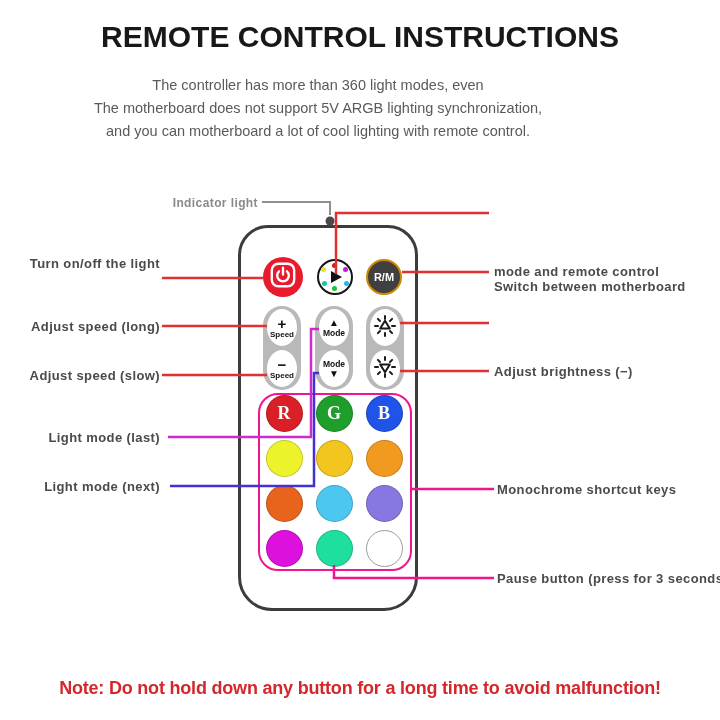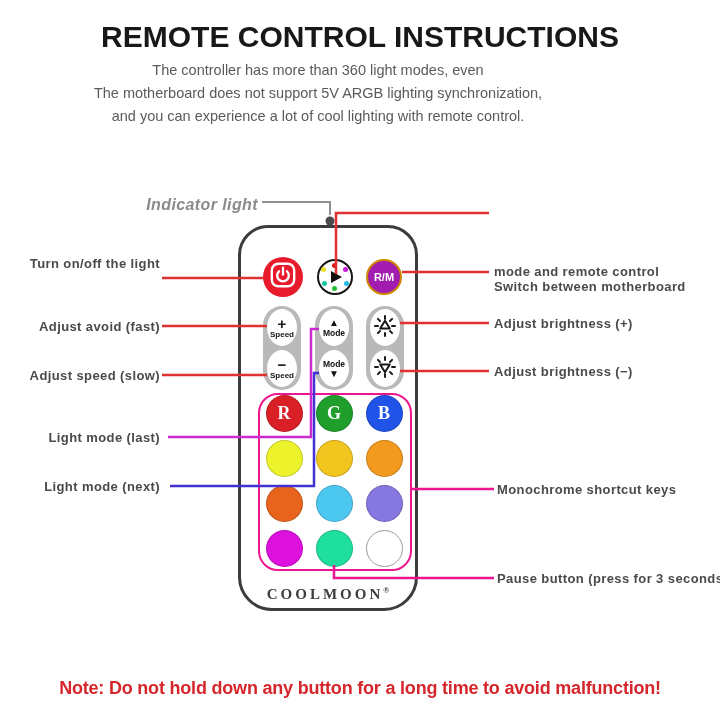--- a/index.html
+++ b/index.html
@@ -7,33 +7,33 @@
   #page {
     position:relative; width:720px; height:720px; overflow:hidden;
     background:#ffffff; font-family:"Liberation Sans", sans-serif;border-radius:13px;
   }
   
   .title {
     position:absolute; top:20px; left:0; width:720px; text-align:center;
     font-size:30px; font-weight:700; letter-spacing:0px; color:#181818;
   }
   .subtitle {
-    position:absolute; top:59px; left:0; width:636px; text-align:center;
+    position:absolute; top:74px; left:0; width:636px; text-align:center;
     font-size:14.5px; line-height:23px; color:#5a5a5a;
   }
   
   .lbl {
     position:absolute; font-size:13px; font-weight:700; color:#4a4a4a;
     letter-spacing:0.4px; white-space:nowrap; line-height:15px;
   }
   .lbl.left { text-align:right; right:560px; }
   .lbl.right { text-align:left; left:494px; }
   .indicator-lbl {
-    position:absolute; right:462px; top:196px; font-size:16px; font-weight:600;
-    color:#8a8a8a; letter-spacing:0.4px; white-space:nowrap;font-style:italic;
+    position:absolute; right:462px; top:196px; font-size:12px; font-weight:600;
+    color:#8a8a8a; letter-spacing:0.4px; white-space:nowrap;
   }
   
   .remote {
     position:absolute; left:238px; top:225px; width:180px; height:386px;
     background:#ffffff; border:3px solid #3c3c3c;
     border-radius:30px 30px 34px 34px; z-index:5;
   }
   
   .rbtn { position:absolute; border-radius:50%; display:flex; align-items:center; justify-content:center; z-index:10; }
   .power { left:263px; top:257px; width:40px; height:40px; }
@@ -90,39 +90,36 @@
 </style>
 </head>
 <body>
 
 <div id="page">
 
   <div class="title">REMOTE CONTROL INSTRUCTIONS</div>
   <div class="subtitle">
     <div>The controller has more than 360 light modes, even</div>
     <div>The motherboard does not support 5V ARGB lighting synchronization,</div>
-    <div>and you can experience a lot of cool lighting with remote control.</div>
+    <div>and you can motherboard a lot of cool lighting with remote control.</div>
   </div>
 
   <div class="indicator-lbl">Indicator light</div>
 
   <div class="lbl left" style="top:256px">Turn on/off the light</div>
-  <div class="lbl left" style="top:319px">Adjust avoid (fast)</div>
+  <div class="lbl left" style="top:319px">Adjust speed (long)</div>
   <div class="lbl left" style="top:368px">Adjust speed (slow)</div>
   <div class="lbl left" style="top:430px">Light mode (last)</div>
   <div class="lbl left" style="top:479px">Light mode (next)</div>
 
   <div class="lbl right" style="top:206px">
   </div>
   <div class="lbl right" style="top:264px">
     <div>mode and remote control</div>
     <div>Switch between motherboard</div>
-  </div>
-  <div class="lbl right" style="top:316px">
-    <div>Adjust brightness (+)</div>
   </div>
   <div class="lbl right" style="top:482px; left:497px">
     <div>Monochrome shortcut keys</div>
   </div>
   <div class="lbl right" style="top:364px">
     <div>Adjust brightness (−)</div>
   </div>
   <div class="lbl right" style="top:571px; left:497px">
     <div>Pause button (press for 3 seconds)</div>
   </div>
@@ -142,21 +139,21 @@
   <div class="rbtn play">
     <span class="dot" style="background: rgb(224, 20, 20);"></span>
     <span class="dot" style="background: rgb(200, 24, 216);"></span>
     <span class="dot" style="background: rgb(40, 184, 232);"></span>
     <span class="dot" style="background: rgb(34, 192, 48);"></span>
     <span class="dot" style="background: rgb(20, 200, 160);"></span>
     <span class="dot" style="background: rgb(232, 224, 32);"></span>
     <span class="tri"></span>
   </div>
 
-  <div class="rbtn rm" style="background: #a21caf;">
+  <div class="rbtn rm" style="background: #404040;">
     <span>R/M</span>
   </div>
 
   <div class="capsule cap-speed">
     <div class="oval top">
       <span class="sign">+</span>
       <span class="small">Speed</span>
     </div>
     <div class="oval bot">
       <span class="sign">−</span>
@@ -227,23 +224,20 @@
   <div class="swatch" style="left: 265.5px; top: 439.5px; background: rgb(237, 243, 43);"></div>
   <div class="swatch" style="left: 315.5px; top: 439.5px; background: rgb(242, 197, 31);"></div>
   <div class="swatch" style="left: 365.5px; top: 439.5px; background: rgb(242, 154, 32);"></div>
   <div class="swatch" style="left: 265.5px; top: 484.5px; background: rgb(232, 100, 28);"></div>
   <div class="swatch" style="left: 315.5px; top: 484.5px; background: rgb(76, 200, 240);"></div>
   <div class="swatch" style="left: 365.5px; top: 484.5px; background: rgb(134, 120, 224);"></div>
   <div class="swatch" style="left: 265.5px; top: 529.5px; background: rgb(221, 16, 221);"></div>
   <div class="swatch" style="left: 315.5px; top: 529.5px; background: rgb(31, 223, 159);"></div>
   <div class="swatch white-btn" style="left: 365.5px; top: 529.5px; background: rgb(255, 255, 255);"></div>
 
-  <div class="brand">
-    <span>COOLMOON</span><sup>®</sup>
-  </div>
 
   <div class="note">Note: Do not hold down any button for a long time to avoid malfunction!</div>
 
   <svg class="overlay" width="720" height="720">
     <path d="M262 202 H330 V215" fill="none" stroke-width="2" stroke="#909090"></path>
     <circle cx="330" cy="221" r="4.5" fill="#4a4a4a"></circle>
     <path d="M162 278 H264" fill="none" stroke-width="2.5" stroke="#e03030"></path>
     <path d="M489 213 H336 V274" fill="none" stroke-width="2.5" stroke="#e03030"></path>
     <path d="M402 272 H489" fill="none" stroke-width="2.5" stroke="#e03030"></path>
     <path d="M162 326 H267" fill="none" stroke-width="2.5" stroke="#e03030"></path>

